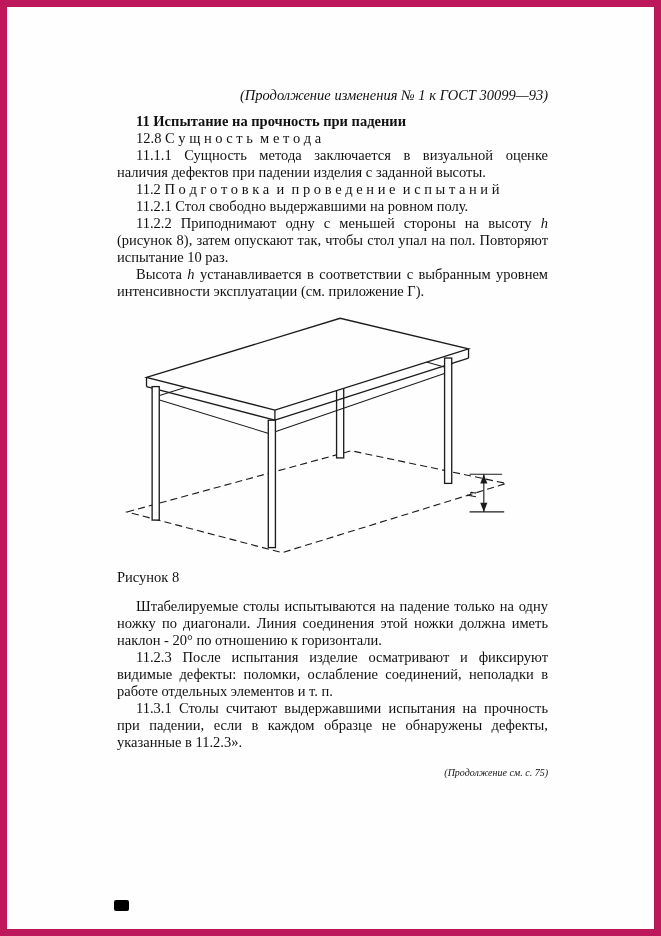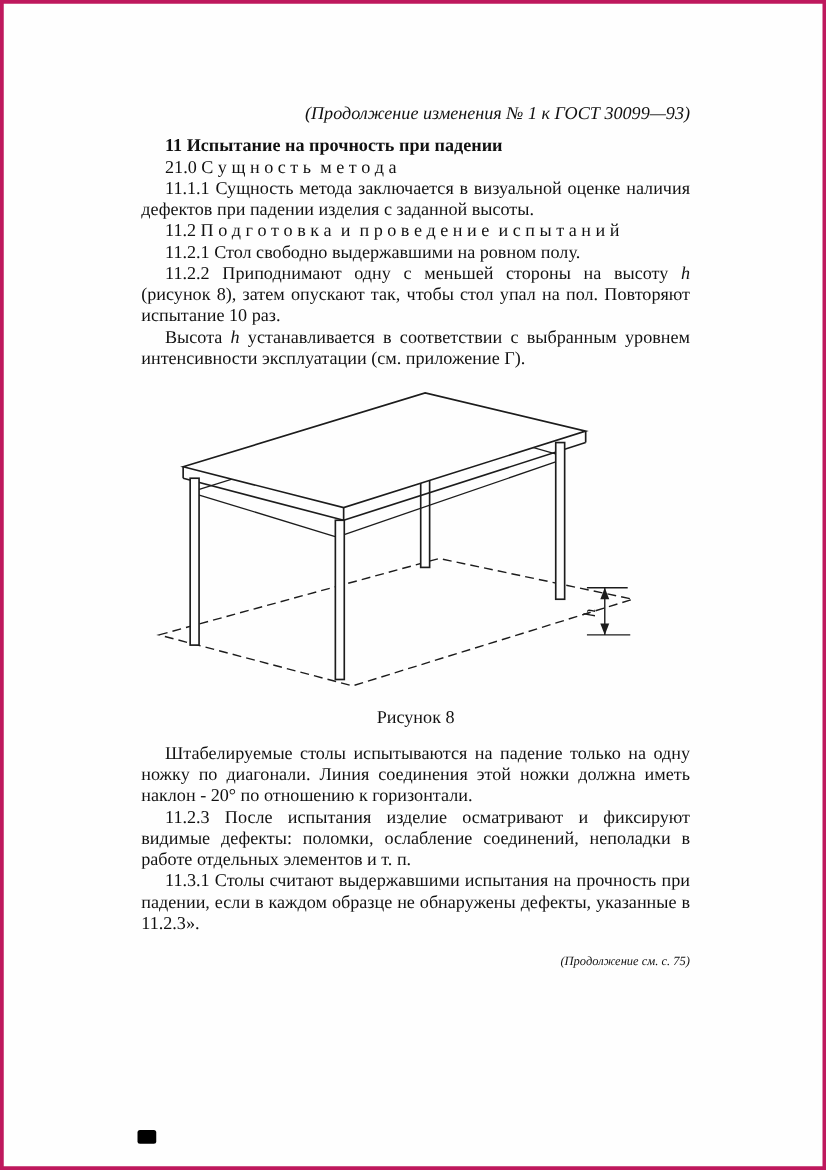--- a/index.html
+++ b/index.html
@@ -6,39 +6,39 @@
   html, body { background: #e9e9e9; }
   body {
     width: 661px; height: 936px;
     font-family: "Liberation Serif", "DejaVu Serif", serif;
     color: #111;
   }
   .page {
     position: relative;
     width: 661px; height: 936px;
     background: #fefefe;
-    border: 3px solid #be185d;
+    border: 7px solid #be185d;
     padding: 80px 106px 0 110px;
     overflow: hidden;
   }
   .header-note {
     text-align: right;
     font-style: italic;
     font-size: 14.5px;
     line-height: 17px;
     margin-bottom: 9px;
   }
   .body-text { font-size: 14.5px; line-height: 17px; text-align: justify; }
   .para { text-indent: 19px; }
   .title-para { font-weight: bold; text-indent: 19px; }
   .spaced { white-space: pre-wrap; }
   .var { font-style: italic; }
   .figure-wrap { text-align: center; margin: 8px 0 2px 0; }
   .figure-wrap svg { width: 428px; height: 255px; display: inline-block; }
-  .fig-caption { text-align: center; font-size: 14.5px; margin: 2px 0 12px 0; }
+  .fig-caption { text-align: left; font-size: 14.5px; margin: 2px 0 12px 0; }
   .annex-para { text-indent: 19px; margin-top: 15px; }
   .footer-note {
     text-align: right;
     font-style: italic;
     font-size: 10px;
     margin-top: 16px;
   }
   .scan-artifact {
     position: absolute;
     left: 107px; bottom: 18px;
@@ -51,21 +51,21 @@
 <body>
 
 <div class="page">
 
   <div class="header-note">(Продолжение изменения № 1 к ГОСТ 30099—93)</div>
 
   <div class="body-text">
 
     <p class="title-para">11 Испытание на прочность при падении</p>
 
-    <p class="para spaced">21.0 С у щ н о с т ь  м е т о д а</p>
+    <p class="para spaced">12.8 С у щ н о с т ь  м е т о д а</p>
 
     <p class="para">11.1.1 Сущность метода заключается в визуальной оценке наличия дефектов при падении изделия с заданной высоты.</p>
 
     <p class="para spaced">11.2 П о д г о т о в к а  и  п р о в е д е н и е  и с п ы т а н и й</p>
 
     <p class="para">11.2.1 Стол свободно выдержавшими на ровном полу.</p>
 
     <p class="para"><span>11.2.2 Приподнимают одну с меньшей стороны на высоту </span><span class="var">h</span><span> (рисунок 8), затем опускают так, чтобы стол упал на пол. Повторяют испытание 10 раз.</span></p>
 
     <p class="para"><span>Высота </span><span class="var">h</span><span> устанавливается в соответствии с выбранным уровнем интенсивности эксплуатации (см. приложение Г).</span></p>

